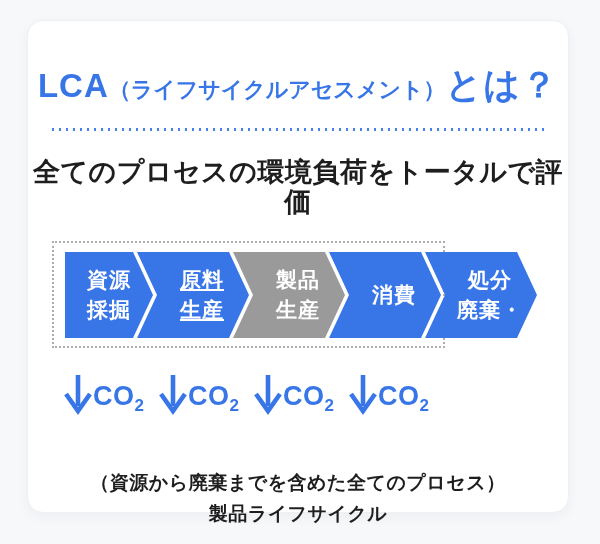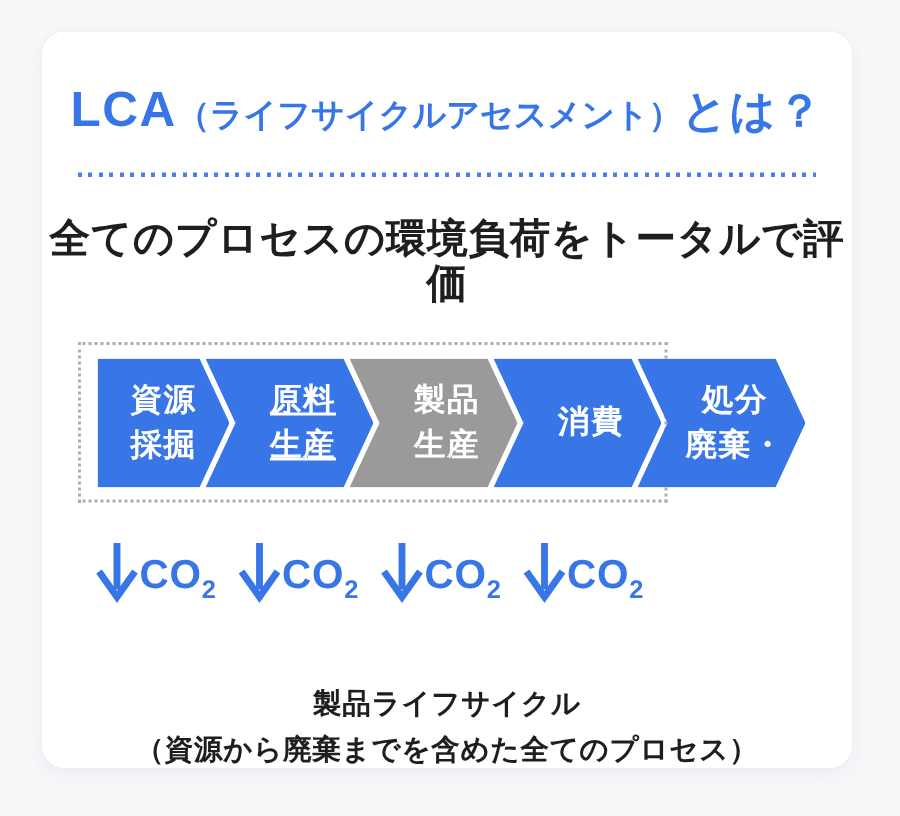--- a/index.html
+++ b/index.html
@@ -16,31 +16,31 @@
     width: 542px; height: 493px;
     background: #FFFFFF;
     border: 1px solid #F0F0F4;
     border-radius: 16px;
     box-shadow: 0 4px 12px rgba(40,50,80,0.05);
     box-sizing: border-box;
     padding-top: 26px;
   }
   
   .title {
-    margin: 6px;
+    margin: 18px;
     display: flex;
     justify-content: center;
     align-items: baseline;
     color: #3876E8;
     line-height: 40px;
     white-space: nowrap;
   }
   .t-main   { font-size: 33px; font-weight: bold; letter-spacing: 1px; }
   .t-paren  { font-size: 22px; font-weight: bold; }
-  .t-suffix { font-size: 30px; font-weight: bold; letter-spacing: 1px; }
+  .t-suffix { font-size: 36px; font-weight: bold; letter-spacing: 1px; }
   
   .divider {
     height: 3px;
     margin: 18px 24px 0 24px;
     background: repeating-linear-gradient(to right,
       #4A80EA 0px, #4A80EA 2.5px, transparent 2.5px, transparent 7px);
   }
   
   .subtitle {
     margin: 26px 0 0 0;
@@ -200,17 +200,17 @@
       <svg class="down-arrow" width="30" height="42" viewBox="0 0 30 42">
         <line x1="15" y1="2" x2="15" y2="33" stroke="currentColor" stroke-width="4.6"></line>
         <path d="M3 21 L15 38 L27 21" fill="none" stroke="currentColor" stroke-width="4.6"></path>
       </svg>
       <span class="co2"><span>CO</span><sub>2</sub></span>
     </div>
 
   </div>
 
   <div class="caption">
+    <p>（資源から廃棄までを含めた全てのプロセス）</p>
     <p>製品ライフサイクル</p>
-    <p>（資源から廃棄までを含めた全てのプロセス）</p>
   </div>
 
 </div>
 
 </body></html>

